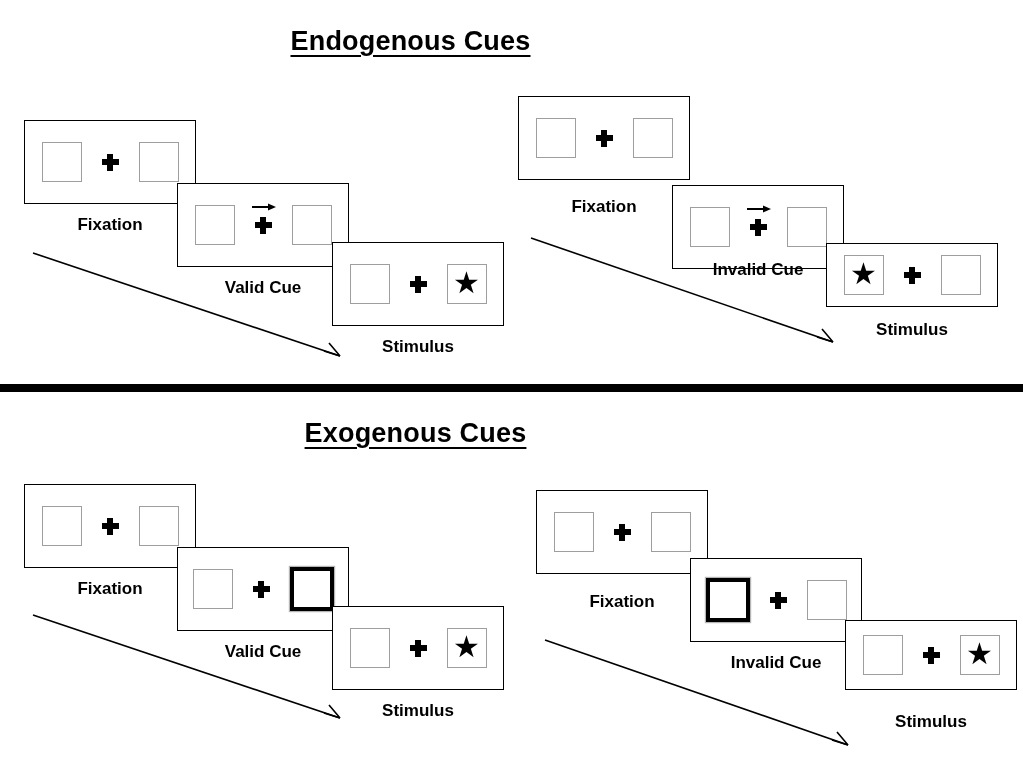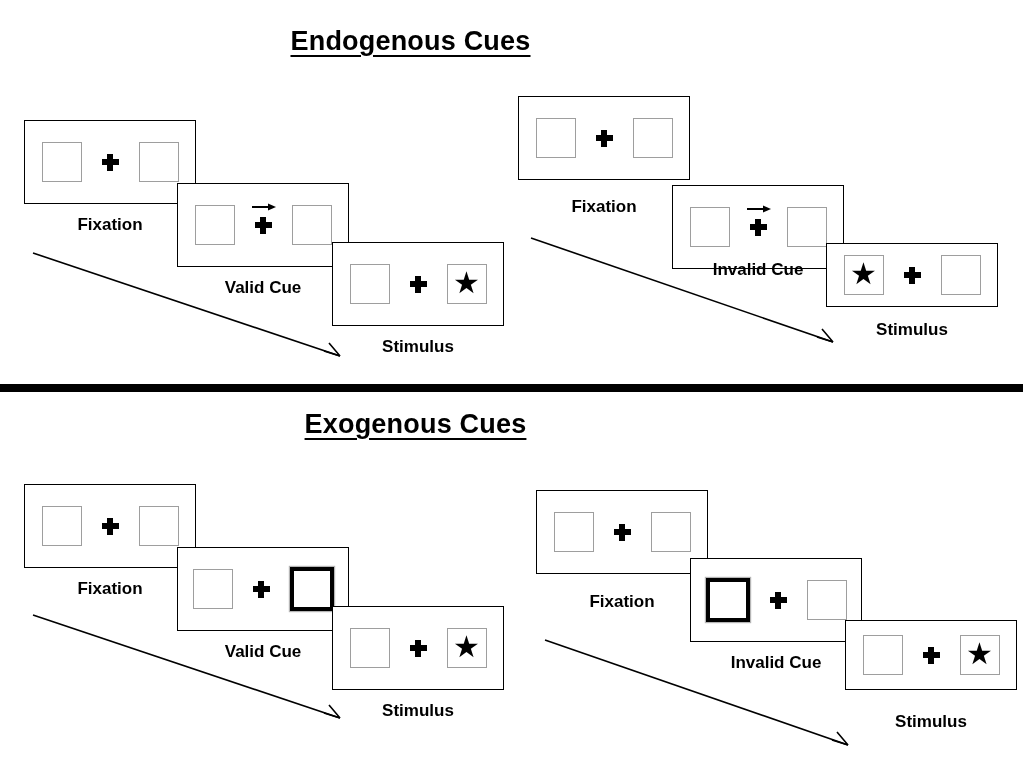--- a/index.html
+++ b/index.html
@@ -94,21 +94,21 @@
 
   .time-arrow{position:absolute;overflow:visible;}
 </style>
 </head>
 <body>
 
 <div class="stage">
 
   <div class="section-title" style="left:0;top:26px;width:821px;">Endogenous Cues</div>
 
-  <div class="section-title" style="left:0;top:409px;width:831px;">Exogenous Cues</div>
+  <div class="section-title" style="left:0;top:418px;width:831px;">Exogenous Cues</div>
 
   <div class="divider" style="left:0;top:384px;width:1023px;height:8px;"></div>
 
   <svg class="time-arrow" style="left:20px;top:240px;width:340px;height:130px;" viewBox="0 0 340 130">
     <line x1="13" y1="13" x2="320" y2="116" stroke="#000" stroke-width="1.6"></line>
     <path d="M320 116 L304 111 M320 116 L309 103" stroke="#000" stroke-width="1.6" fill="none"></path>
   </svg>
 
   <div class="panel" style="left:24px;top:120px;width:172px;height:84px;">
     <div class="panel-inner">

